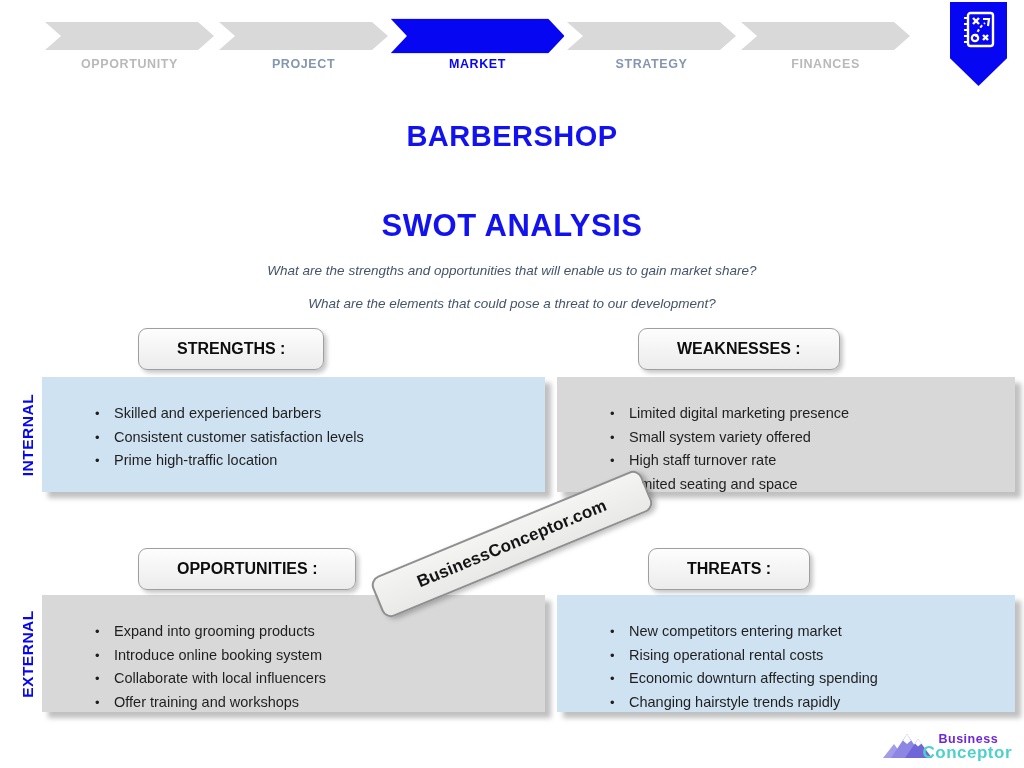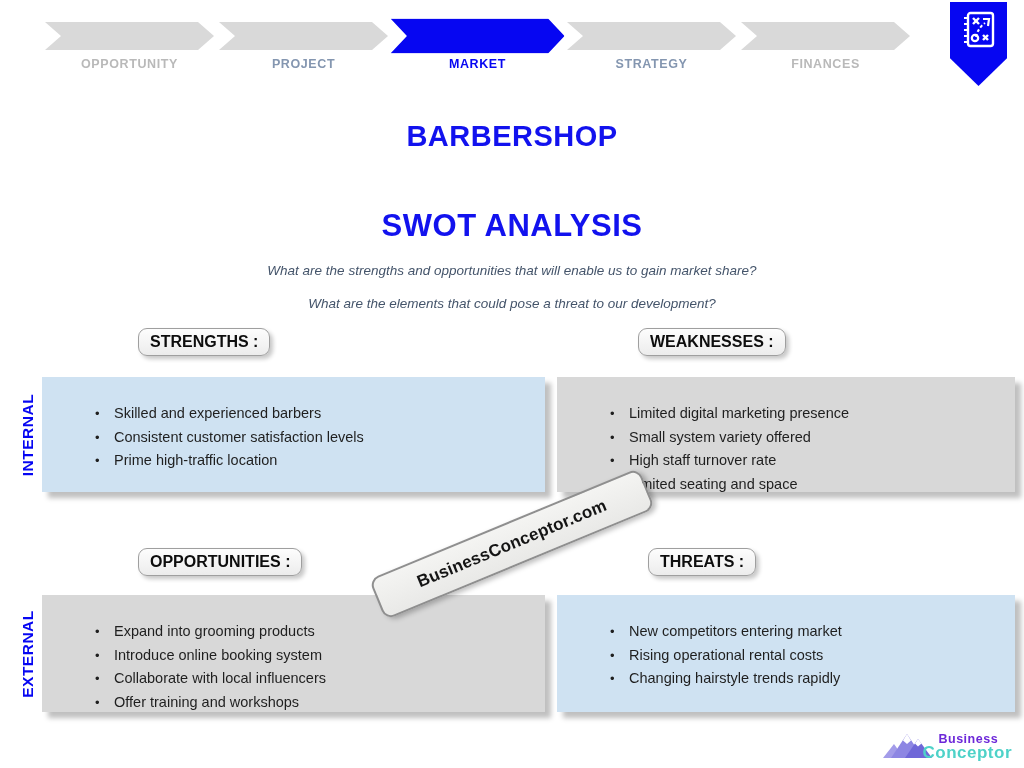--- a/index.html
+++ b/index.html
@@ -33,21 +33,21 @@
   
   .title-main, .title-sub { position:absolute; left:0; width:100%; text-align:center; font-weight:bold; color:#1212ee; }
   .title-main { top:120px; font-size:29px; letter-spacing:.5px; }
   .title-sub  { top:208px; font-size:31px; letter-spacing:.5px; }
   .question { position:absolute; left:0; width:100%; text-align:center; font-style:italic; font-size:13.5px; color:#44546a; }
   .q1 { top:263px; }
   .q2 { top:296px;font-style:italic; }
 
   
   .hdr {
-    position:absolute; height:28px; padding:0 11px;
+    position:absolute; height:42px; padding:0 38px;
     border:1px solid #9f9f9f; border-radius:9px;
     background:linear-gradient(180deg,#fdfdfd 0%,#ececec 100%);
     box-shadow:3px 3px 4px rgba(0,0,0,.22);
     display:flex; align-items:center; justify-content:center;
     font-weight:bold; font-size:16px; color:#0d0d0d; z-index:3;
   }
   .hdr-strengths     { left:138px; top:328px; }
   .hdr-weaknesses    { left:638px; top:328px; }
   .hdr-opportunities { left:138px; top:548px; }
   .hdr-threats       { left:648px; top:548px; }
@@ -161,20 +161,21 @@
       <li>Expand into grooming products</li>
       <li>Introduce online booking system</li>
       <li>Collaborate with local influencers</li>
       <li>Offer training and workshops</li>
     </ul>
   </div>
   <div class="qbox blue-fill box-threats">
     <ul>
       <li>New competitors entering market</li>
       <li>Rising operational rental costs</li>
+      <li>Economic downturn affecting spending</li>
       <li>Changing hairstyle trends rapidly</li>
     </ul>
   </div>
 
   <div class="side-label side-internal">INTERNAL</div>
   <div class="side-label side-external">EXTERNAL</div>
 
   <div class="watermark">BusinessConceptor.com</div>
 
   <div class="logo">

